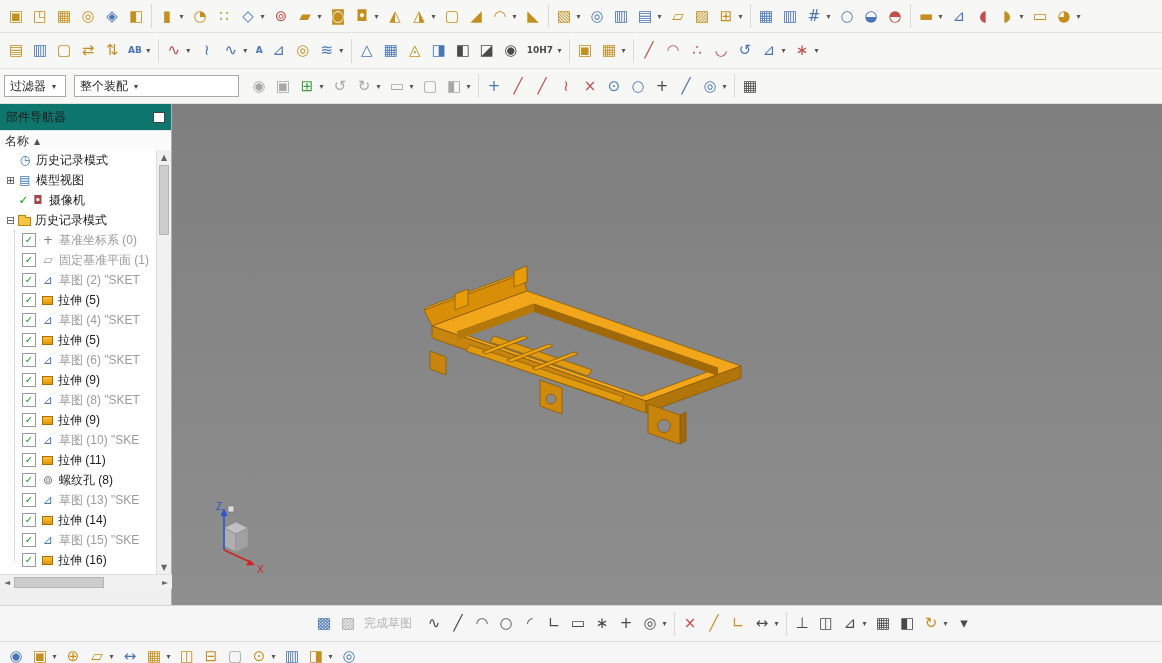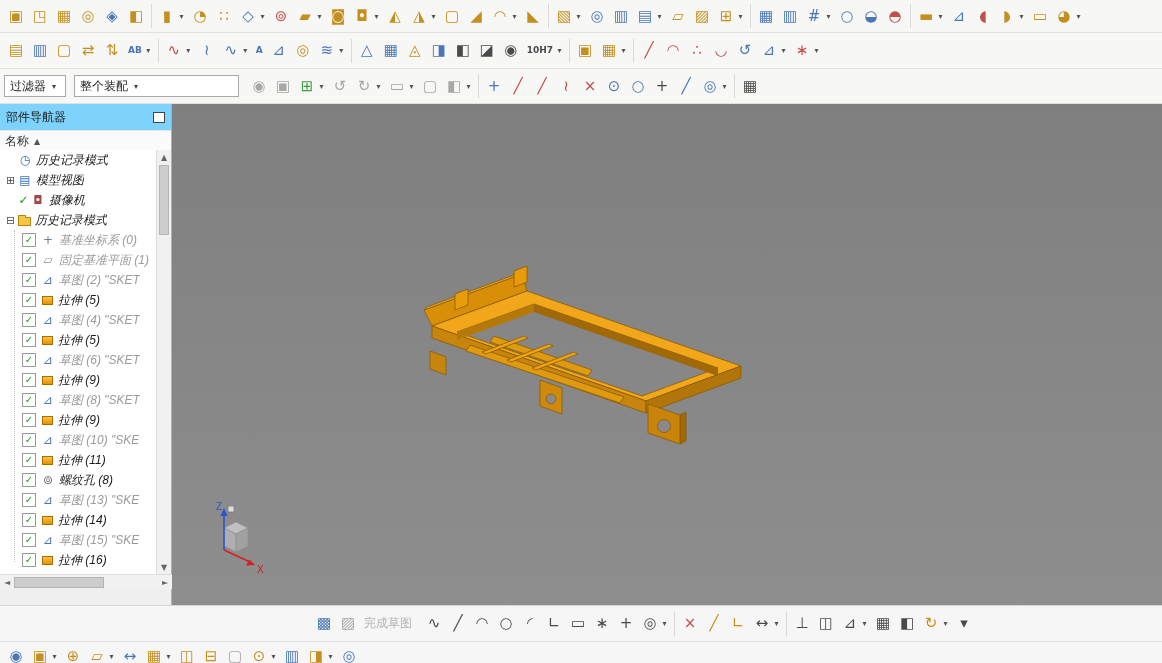--- a/index.html
+++ b/index.html
@@ -23,42 +23,42 @@
          font-size:12px;padding:0 5px;box-sizing:border-box;margin-right:8px;color:#222;}
   .combo .val{overflow:hidden;white-space:nowrap;}
   .combo .cdd{font-size:8px;color:#444;margin-left:6px;font-family:"DejaVu Sans",sans-serif;}
   #combo-filter{width:62px;}
   #combo-scope{width:165px;}
 
   
   .main{position:absolute;top:104px;left:0;right:0;height:501px;}
   .nav{position:absolute;left:0;top:0;width:172px;height:501px;background:#fff;
        border-right:1px solid #b0b0b0;box-sizing:border-box;}
-  .nav-title{height:26px;display:flex;align-items:center;padding:0 6px;font-size:12px;color:#1a1a1a;background:#7dd3fc;}
+  .nav-title{height:26px;display:flex;align-items:center;padding:0 6px;font-size:12px;color:#1a1a1a;background:#0f766e;}
   .win-icon{margin-left:auto;width:10px;height:9px;border:1px solid #444;background:#fff;}
   .nav-header{height:20px;display:flex;align-items:center;padding:0 5px;font-size:12px;color:#333;
               border-top:1px solid #e4e4e4;border-bottom:1px solid #e4e4e4;background:#fbfbfb;}
   .sort-arrow{font-size:8px;margin-left:5px;color:#555;font-family:"DejaVu Sans",sans-serif;}
   .tree{position:absolute;top:46px;left:0;width:157px;height:424px;overflow:hidden;background:#fff;}
   .row{display:flex;align-items:center;height:20px;font-size:12px;white-space:nowrap;overflow:hidden;padding-left:4px;color:#1c1c1c;}
   .children{position:relative;}
   .children::before{content:"";position:absolute;left:14px;top:0;bottom:8px;border-left:1px dotted #c2c2c2;}
   .row.child{padding-left:22px;}
   .expander{width:13px;text-align:center;font-size:11px;color:#555;font-family:"DejaVu Sans",sans-serif;flex:0 0 auto;}
   .vcheck{width:13px;text-align:center;font-size:12px;font-weight:bold;color:#14a014;flex:0 0 auto;}
   .chk{width:12px;height:12px;border:1px solid #9a9a9a;background:#fff;display:flex;align-items:center;
        justify-content:center;font-size:10px;line-height:1;font-weight:bold;color:#14a014;margin-right:4px;flex:0 0 auto;}
   .ficon{width:16px;text-align:center;font-size:12px;margin-right:3px;font-family:"DejaVu Sans",sans-serif;flex:0 0 auto;}
   .cube-icon{width:11px;height:9px;background:linear-gradient(#ffc23d,#e09405);border:1px solid #a86f00;
              margin:0 5px 0 2px;flex:0 0 auto;box-sizing:border-box;}
   .folder-icon{width:13px;height:9px;background:#f5c543;border:1px solid #b8860b;position:relative;
                margin:2px 4px 0 1px;flex:0 0 auto;box-sizing:border-box;}
   .folder-icon::before{content:"";position:absolute;top:-3px;left:-1px;width:6px;height:2px;background:#f5c543;
                border:1px solid #b8860b;border-bottom:none;}
-  .lbl{overflow:hidden;text-overflow:clip;font-style:italic;}
+  .lbl{overflow:hidden;text-overflow:clip;}
   .gray{color:#9b9b9b;}
   .vscroll{position:absolute;top:46px;right:0;width:15px;height:424px;background:#f1f1f1;border-left:1px solid #ddd;box-sizing:border-box;}
   .vscroll .arr{height:14px;display:flex;align-items:center;justify-content:center;font-size:8px;color:#666;font-family:"DejaVu Sans",sans-serif;}
   .vscroll .thumb{position:absolute;top:15px;left:2px;right:2px;height:70px;background:#cdcdcd;border:1px solid #b5b5b5;box-sizing:border-box;}
   .vscroll .arr.down{position:absolute;bottom:0;left:0;right:0;}
   .hscroll{position:absolute;top:470px;left:0;width:172px;height:15px;background:#f1f1f1;border-top:1px solid #ddd;
            display:flex;align-items:center;box-sizing:border-box;}
   .hscroll .arr{width:14px;text-align:center;font-size:8px;color:#666;font-family:"DejaVu Sans",sans-serif;}
   .hscroll .thumb{height:11px;width:90px;background:#cdcdcd;border:1px solid #b5b5b5;box-sizing:border-box;}
   .hscroll .track{flex:1;}

